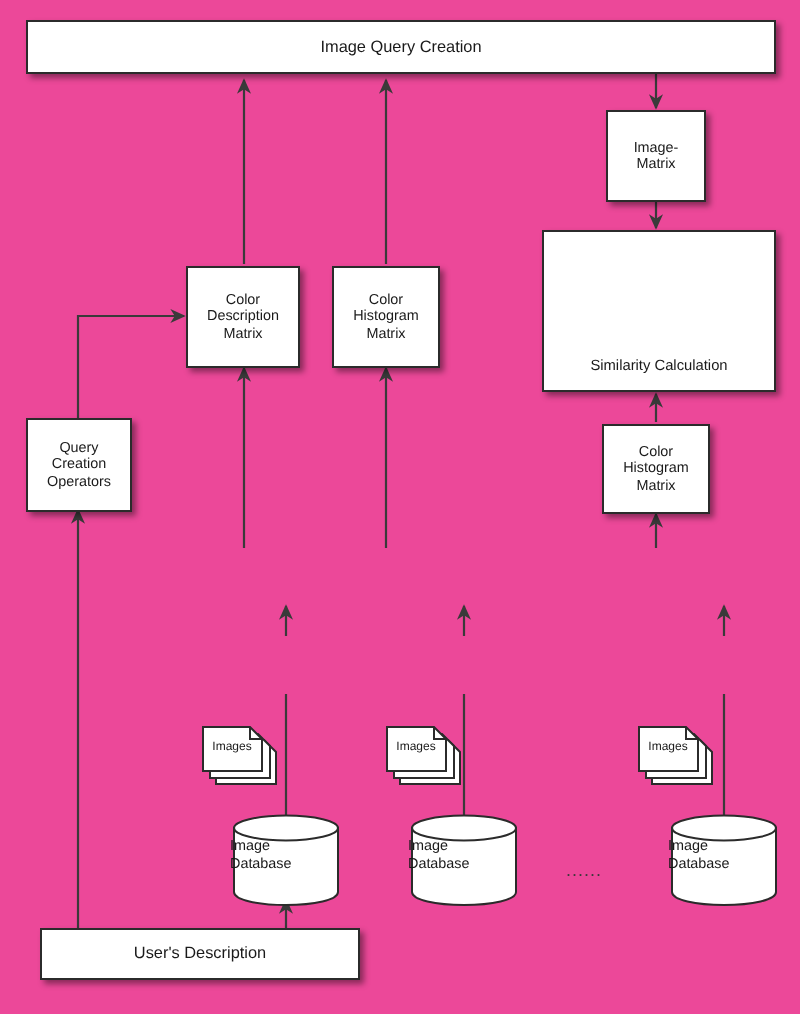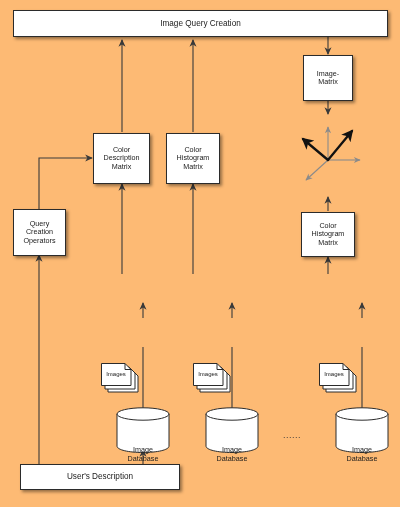--- a/index.html
+++ b/index.html
@@ -7,21 +7,21 @@
     padding: 0;
     background: #ffffff;
   }
   body {
     font-family: "Liberation Sans", sans-serif;
   }
   #canvas {
     position: relative;
     width: 400px;
     height: 507px;
-    background: #fdba74;
+    background: #ec4899;
     overflow: hidden;
   }
   svg.layer {
     position: absolute;
     left: 0;
     top: 0;
     width: 400px;
     height: 507px;
   }
   .node {
@@ -86,27 +86,25 @@
     width: 56px;
     height: 48px;
     z-index: 6;
   }
   .db svg { position: absolute; left: 0; top: 0; }
   .db .dblabel {
     position: absolute;
     left: 0;
     top: 13px;
     width: 56px;
-    text-align: center;
     font-size: 7.2px;
     line-height: 1.2;
     color: #1a1a1a;
     white-space: pre-line;
     z-index: 2;
-    margin-top: 27px;
   }
   .dots {
     position: absolute;
     font-size: 9px;
     letter-spacing: 0.5px;
     color: #3a3a3a;
     z-index: 6;
   }
 </style>
 </head>
@@ -178,20 +176,23 @@
 
   <div class="node bar" style="left:13px; top:10px; width:375px; height:27px;">
     <span class="lbl">Image Query Creation</span>
   </div>
 
   <div class="node small" style="left:303px; top:55px; width:50px; height:46px;">
     <span class="lbl">Image-
 Matrix</span>
   </div>
 
+  <div class="node simbox" style="left:271px; top:115px; width:117px; height:81px;">
+    <span class="lbl">Similarity Calculation</span>
+  </div>
 
   <div class="node small" style="left:93px; top:133px; width:57px; height:51px;">
     <span class="lbl">Color
 Description
 Matrix</span>
   </div>
 
   <div class="node small" style="left:166px; top:133px; width:54px; height:51px;">
     <span class="lbl">Color
 Histogram

